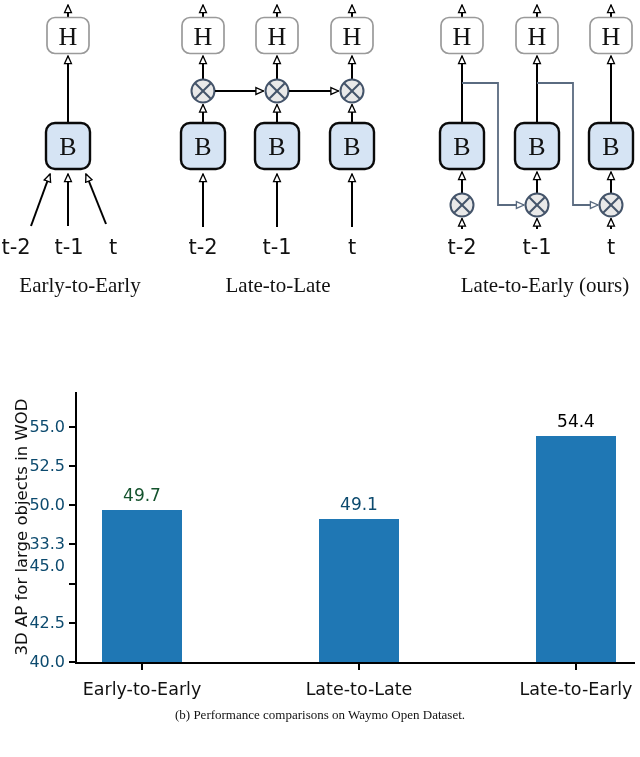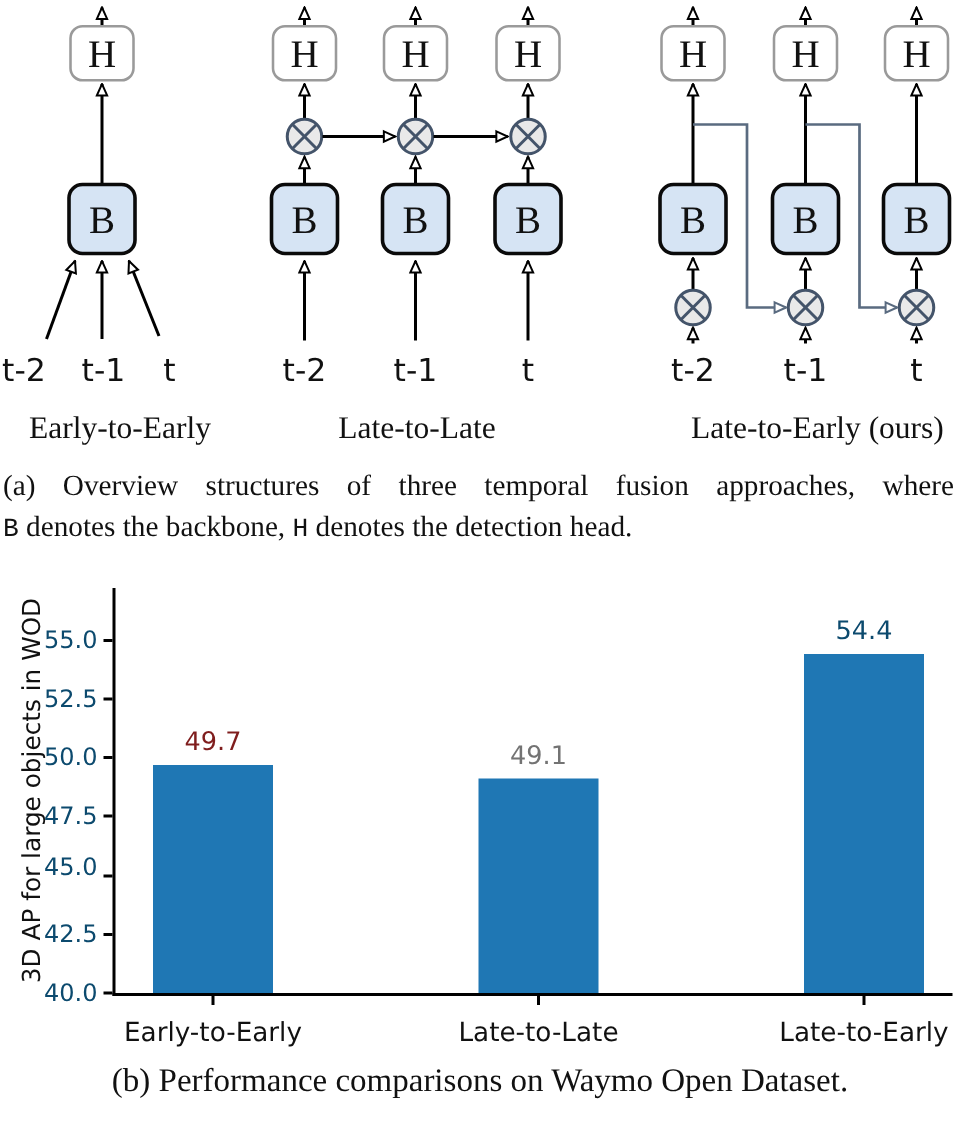--- a/index.html
+++ b/index.html
@@ -35,21 +35,21 @@
   .bar { position:absolute; bottom:0; width:80px; }
   .bar-value { position:absolute; width:90px; text-align:center; font-size:17px; }
   .xtick-mark { position:absolute; bottom:-8px; width:2px; height:6px; background:#000; }
   .xcat-label { position:absolute; bottom:-37px; width:200px; text-align:center;
                 font-size:17.5px; color:#111; }
   .ylabel-rot { position:absolute; left:21px; top:142px; white-space:nowrap;
                 transform:translate(-50%,-50%) rotate(-90deg); font-size:16.5px; color:#111; }
 
   
   .caption-b { position:absolute; left:0; top:707px; width:640px; text-align:center;
-               font-family:"Liberation Serif",serif; font-size:22px; color:#111; }
+               font-family:"Liberation Serif",serif; font-size:13px; color:#111; }
 </style>
 </head>
 <body>
 
 <div class="figure">
 
   <svg class="diagrams" width="640" height="310" viewBox="0 0 640 310">
     <defs>
       <marker id="ah" viewBox="0 0 10 10" refX="9" refY="5" markerWidth="9.5" markerHeight="9.5" markerUnits="userSpaceOnUse" orient="auto">
         <path d="M1,1.4 L9,5 L1,8.6 Z" fill="#fff" stroke="#000" stroke-width="1.4"></path>
@@ -175,51 +175,47 @@
       </g>
       <line class="arrow" x1="611" y1="229" x2="611" y2="218.5" marker-end="url(#ah)"></line>
       <text class="t-label" x="611" y="254">t</text>
 
       <path class="routing" d="M462,83 H498 V205 H524" marker-end="url(#ahs)" stroke="#5a6b80"></path>
       <path class="routing" d="M537,83 H573 V205 H598" marker-end="url(#ahs)" stroke="#5a6b80"></path>
       <text class="d-caption" x="545" y="292">Late-to-Early (ours)</text>
     </g>
   </svg>
 
-  <div class="caption-a">
-    <div class="cap-line1">(a) Overview structures of three temporal fusion approaches, where</div>
-    <div class="cap-line2"><span class="mono">B</span><span> denotes the backbone, </span><span class="mono">H</span><span> denotes the detection head.</span></div>
-  </div>
 
   <div class="chart">
     <div class="ylabel-rot">3D AP for large objects in WOD</div>
     <div class="plot">
         <div class="ytick-mark" style="bottom: -1px;"></div>
         <div class="ytick-label" style="bottom: -10px; margin-top: 26px;">40.0</div>
         <div class="ytick-mark" style="bottom: 38.2442px;"></div>
         <div class="ytick-label" style="bottom: 29.2442px; margin-top: 30px;">42.5</div>
         <div class="ytick-mark" style="bottom: 77.4884px;"></div>
-        <div class="ytick-label" style="bottom: 74px; text-align: right;">45.0</div>
+        <div class="ytick-label" style="bottom: 86px; text-align: right;">45.0</div>
         <div class="ytick-mark" style="bottom: 116.733px;"></div>
-        <div class="ytick-label" style="bottom: 107.733px;">47.5</div>
+        <div class="ytick-label" style="bottom: 107.733px;">33.3</div>
         <div class="ytick-mark" style="bottom: 155.977px;"></div>
         <div class="ytick-label" style="bottom: 146.977px;">50.0</div>
         <div class="ytick-mark" style="bottom: 195.221px;"></div>
         <div class="ytick-label" style="bottom: 186.221px; margin-top: 39px;">52.5</div>
         <div class="ytick-mark" style="bottom: 234.465px;"></div>
         <div class="ytick-label" style="bottom: 225.465px;">55.0</div>
         <div class="bar" style="left: 25px; height: 152.267px; background: rgb(31, 119, 180);"></div>
-        <div class="bar-value" style="left: 20px; bottom: 157.267px; color: #7f1d1d;">49.7</div>
+        <div class="bar-value" style="left: 20px; bottom: 157.267px; color: #14532d;">49.7</div>
         <div class="xtick-mark" style="left: 64px; background: rgb(0, 0, 0);"></div>
         <div class="xcat-label" style="left: -35px;">Early-to-Early</div>
         <div class="bar" style="left: 242px; height: 142.849px; background: rgb(31, 119, 180);"></div>
-        <div class="bar-value" style="left: 237px; bottom: 147.849px; color: #737373;">49.1</div>
+        <div class="bar-value" style="left: 237px; bottom: 147.849px; color: #0c4a6e;">49.1</div>
         <div class="xtick-mark" style="left: 281px; background: rgb(0, 0, 0);"></div>
         <div class="xcat-label" style="left: 182px;">Late-to-Late</div>
         <div class="bar" style="left: 459px; height: 226.047px; background: rgb(31, 119, 180);"></div>
-        <div class="bar-value" style="left: 454px; bottom: 231.047px; color: #0c4a6e;">54.4</div>
+        <div class="bar-value" style="left: 454px; bottom: 231.047px; color: #000000;">54.4</div>
         <div class="xtick-mark" style="left: 498px; background: rgb(0, 0, 0);"></div>
         <div class="xcat-label" style="left: 399px;">Late-to-Early</div>
       </div>
   </div>
 
   <div class="caption-b">(b) Performance comparisons on Waymo Open Dataset.</div>
 </div>
 
 </body></html>

